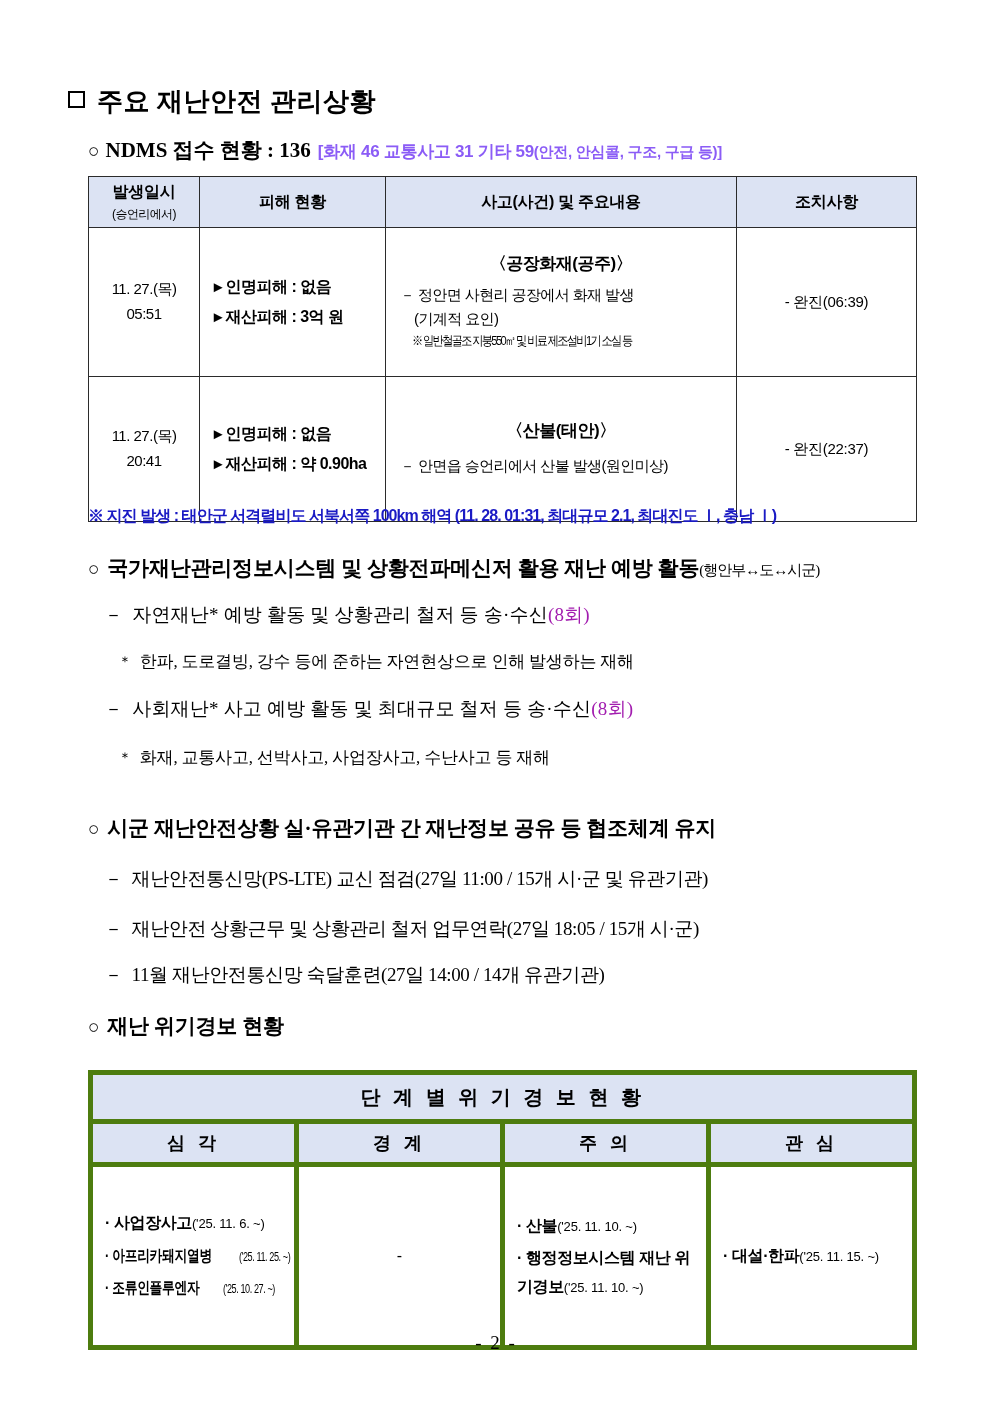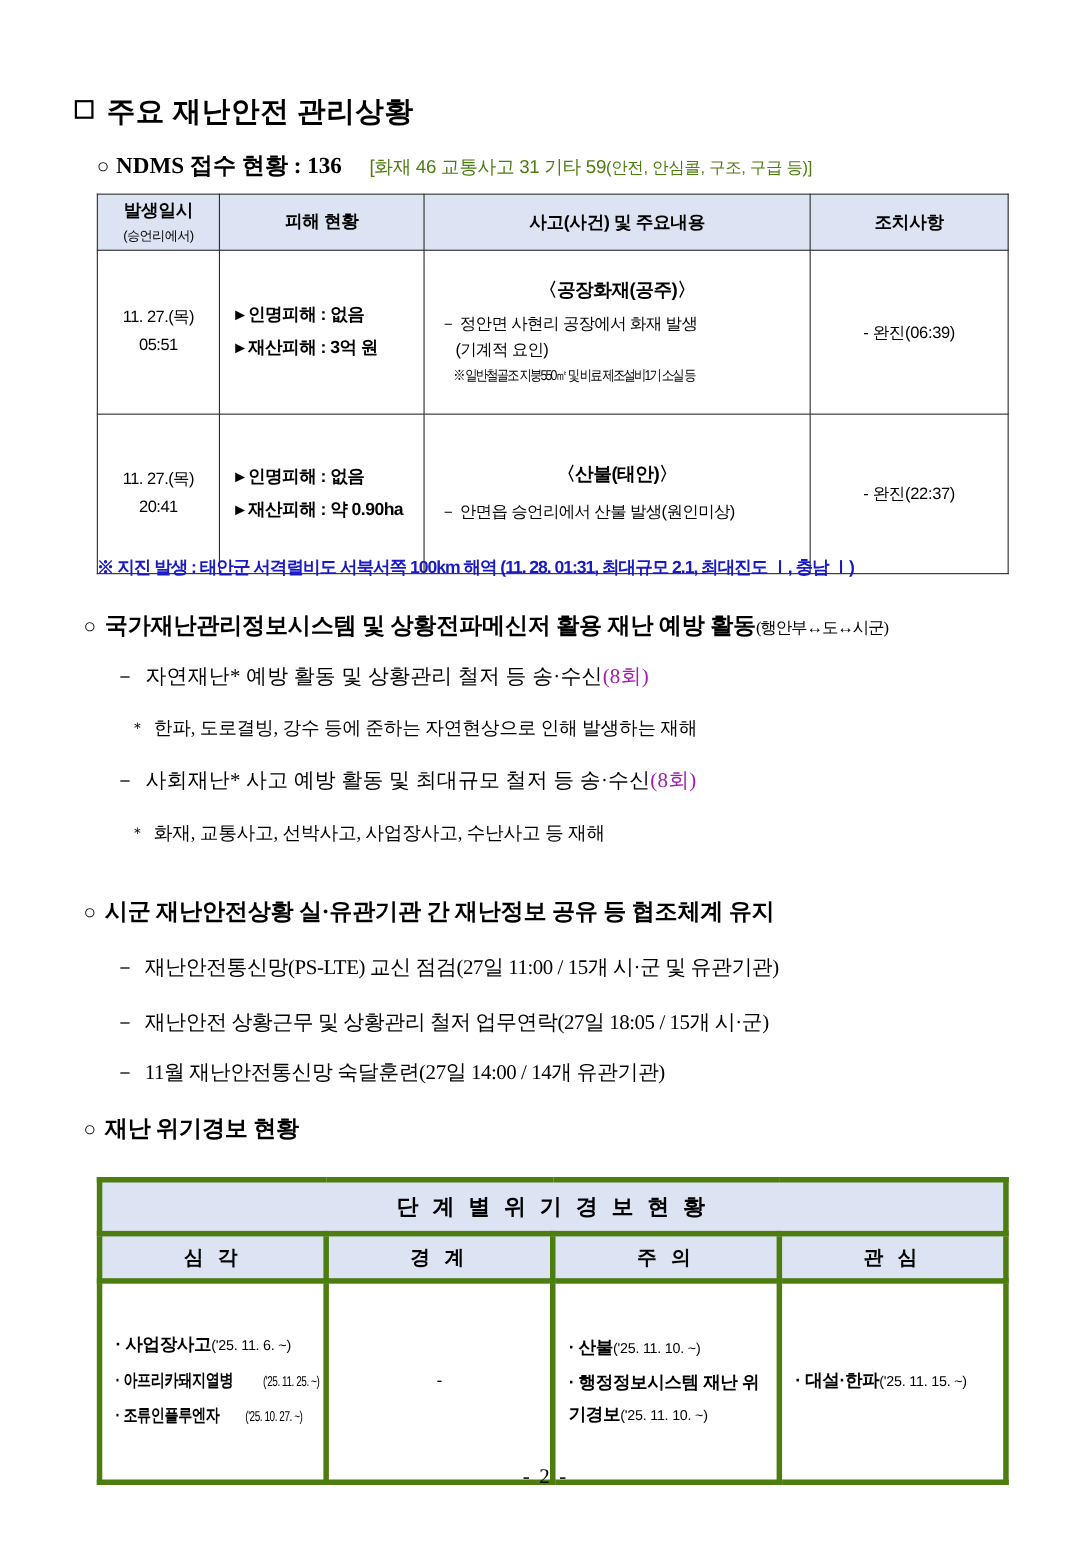--- a/index.html
+++ b/index.html
@@ -52,25 +52,25 @@
     white-space: nowrap;
     font-weight: bold;
   }
   .ndms .circ {
     font-weight: normal;
     font-size: 19px;
     margin-right: 6px;
   }
   .ndms .lbl { font-weight: bold; }
   .ndms .blue {
-    color: #4d7c0f;
+    color: #8b5cf6;
     font-size: 17px;
     font-family: "Liberation Sans", sans-serif;
-    font-weight: normal;
-    margin-left: 25px;
+    font-weight: bold;
+    margin-left: 7px;
     letter-spacing: -0.3px;
   }
   .ndms .blue .sm { font-size: 15px; }
 
   
   .tbl-incident {
     position: absolute;
     left: 88px;
     top: 176px;
     width: 824px;
@@ -136,21 +136,21 @@
     font-family: "Liberation Sans", sans-serif;
     font-weight: bold;
     font-size: 16px;
     letter-spacing: -0.95px;
     white-space: nowrap;
   }
 
   
   .bullet-o {
     position: absolute;
-    left: 76px;
+    left: 88px;
     font-size: 21px;
     font-weight: bold;
     white-space: nowrap;
     letter-spacing: -0.2px;
   }
   .bullet-o .circ { font-weight: normal; font-size: 19px; margin-right: 8px; }
   .bullet-o .small-paren {
     font-size: 15px;
     font-weight: normal;
     letter-spacing: -1px;

